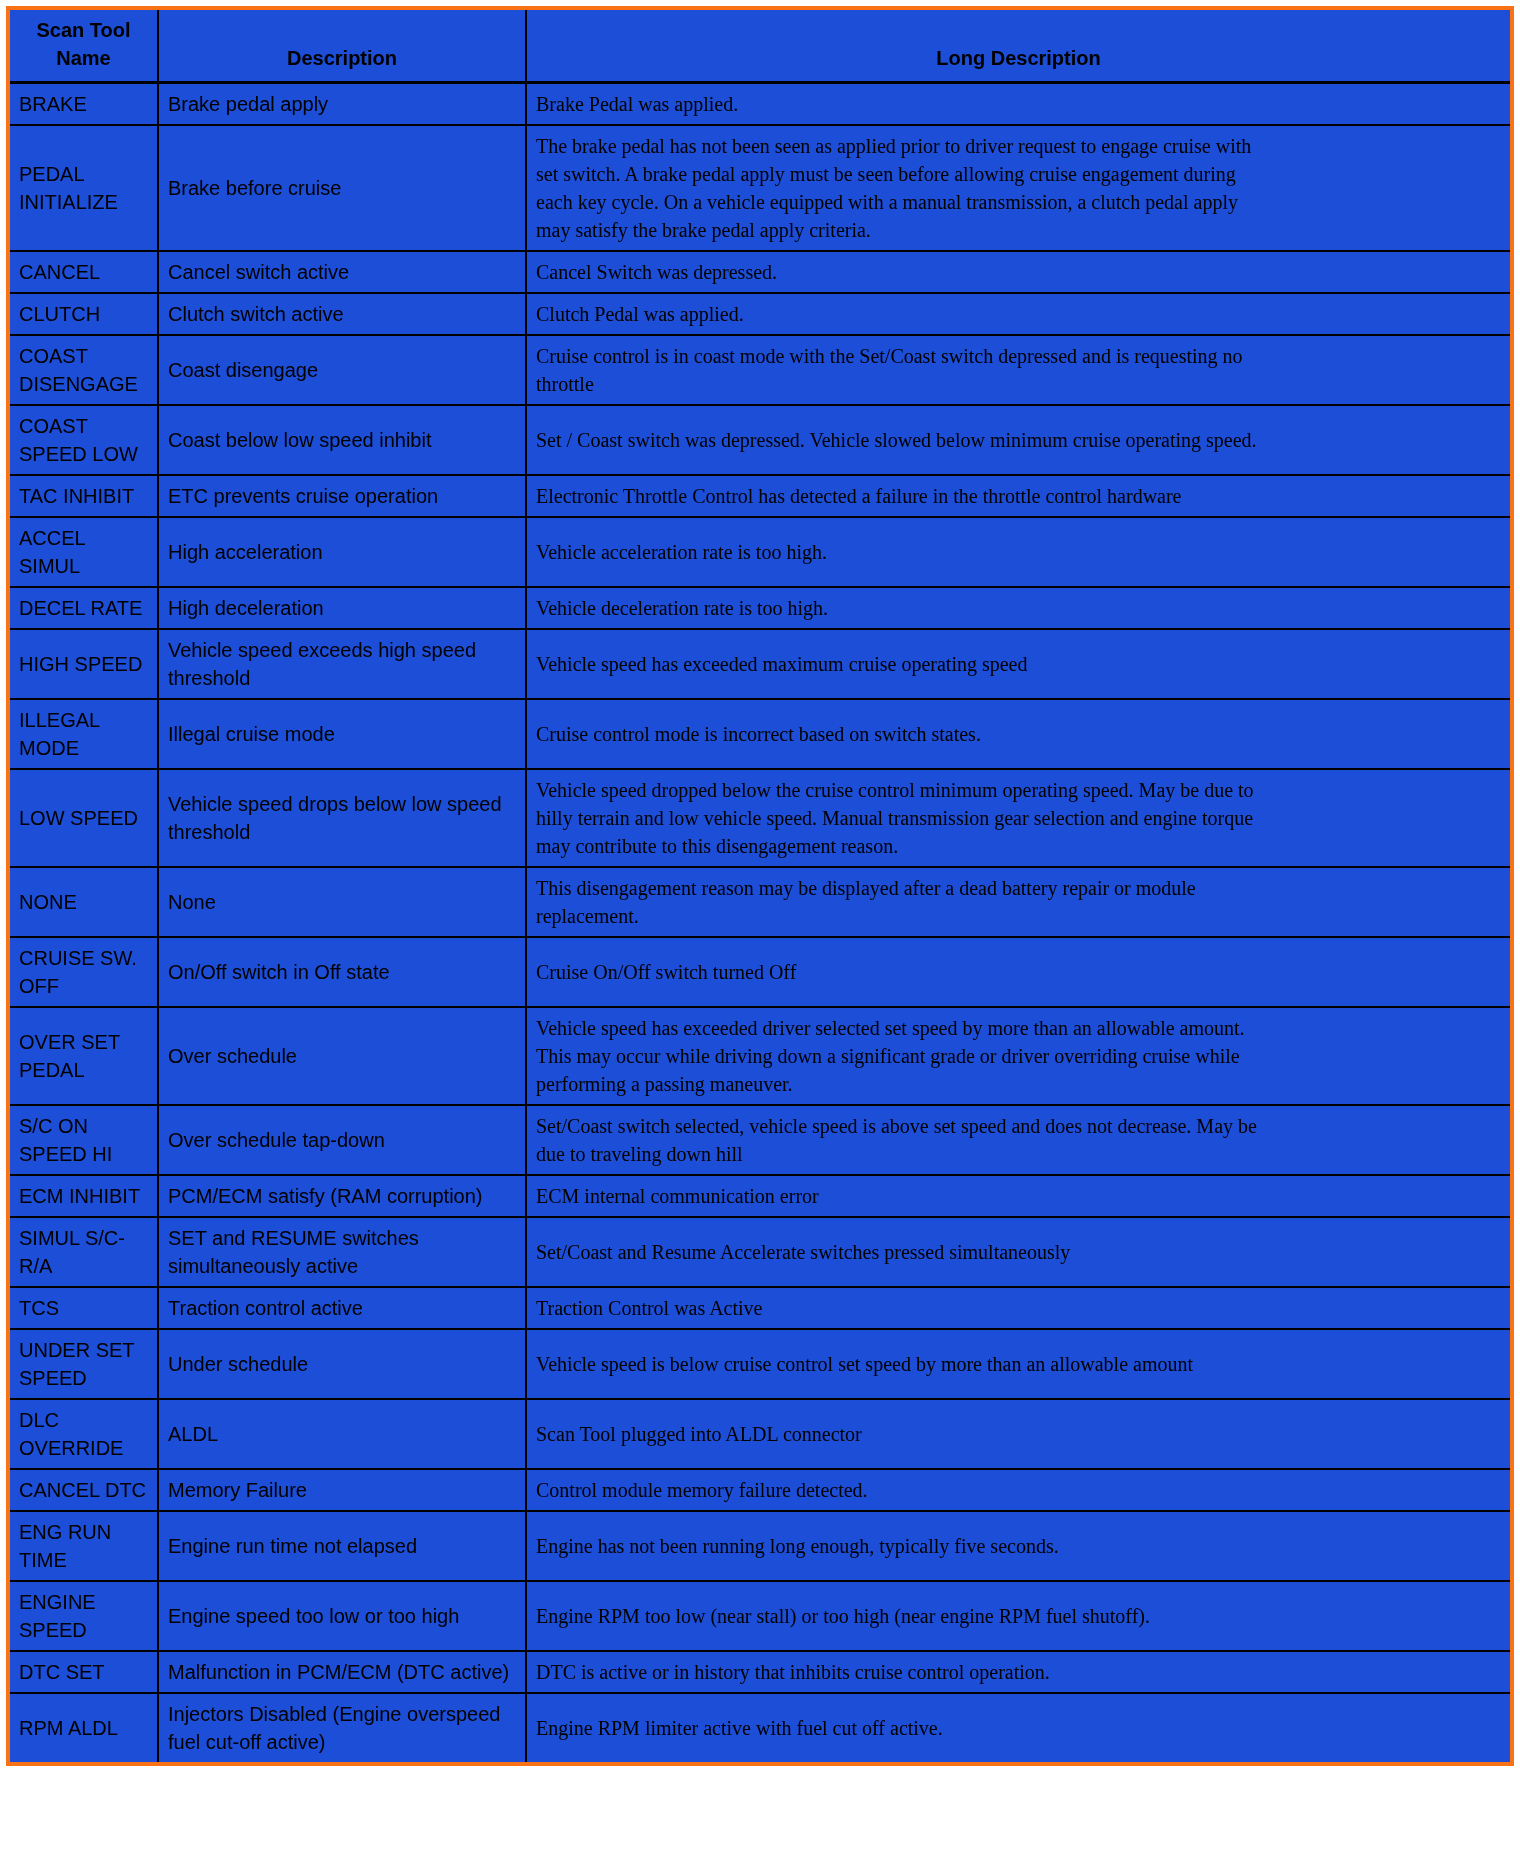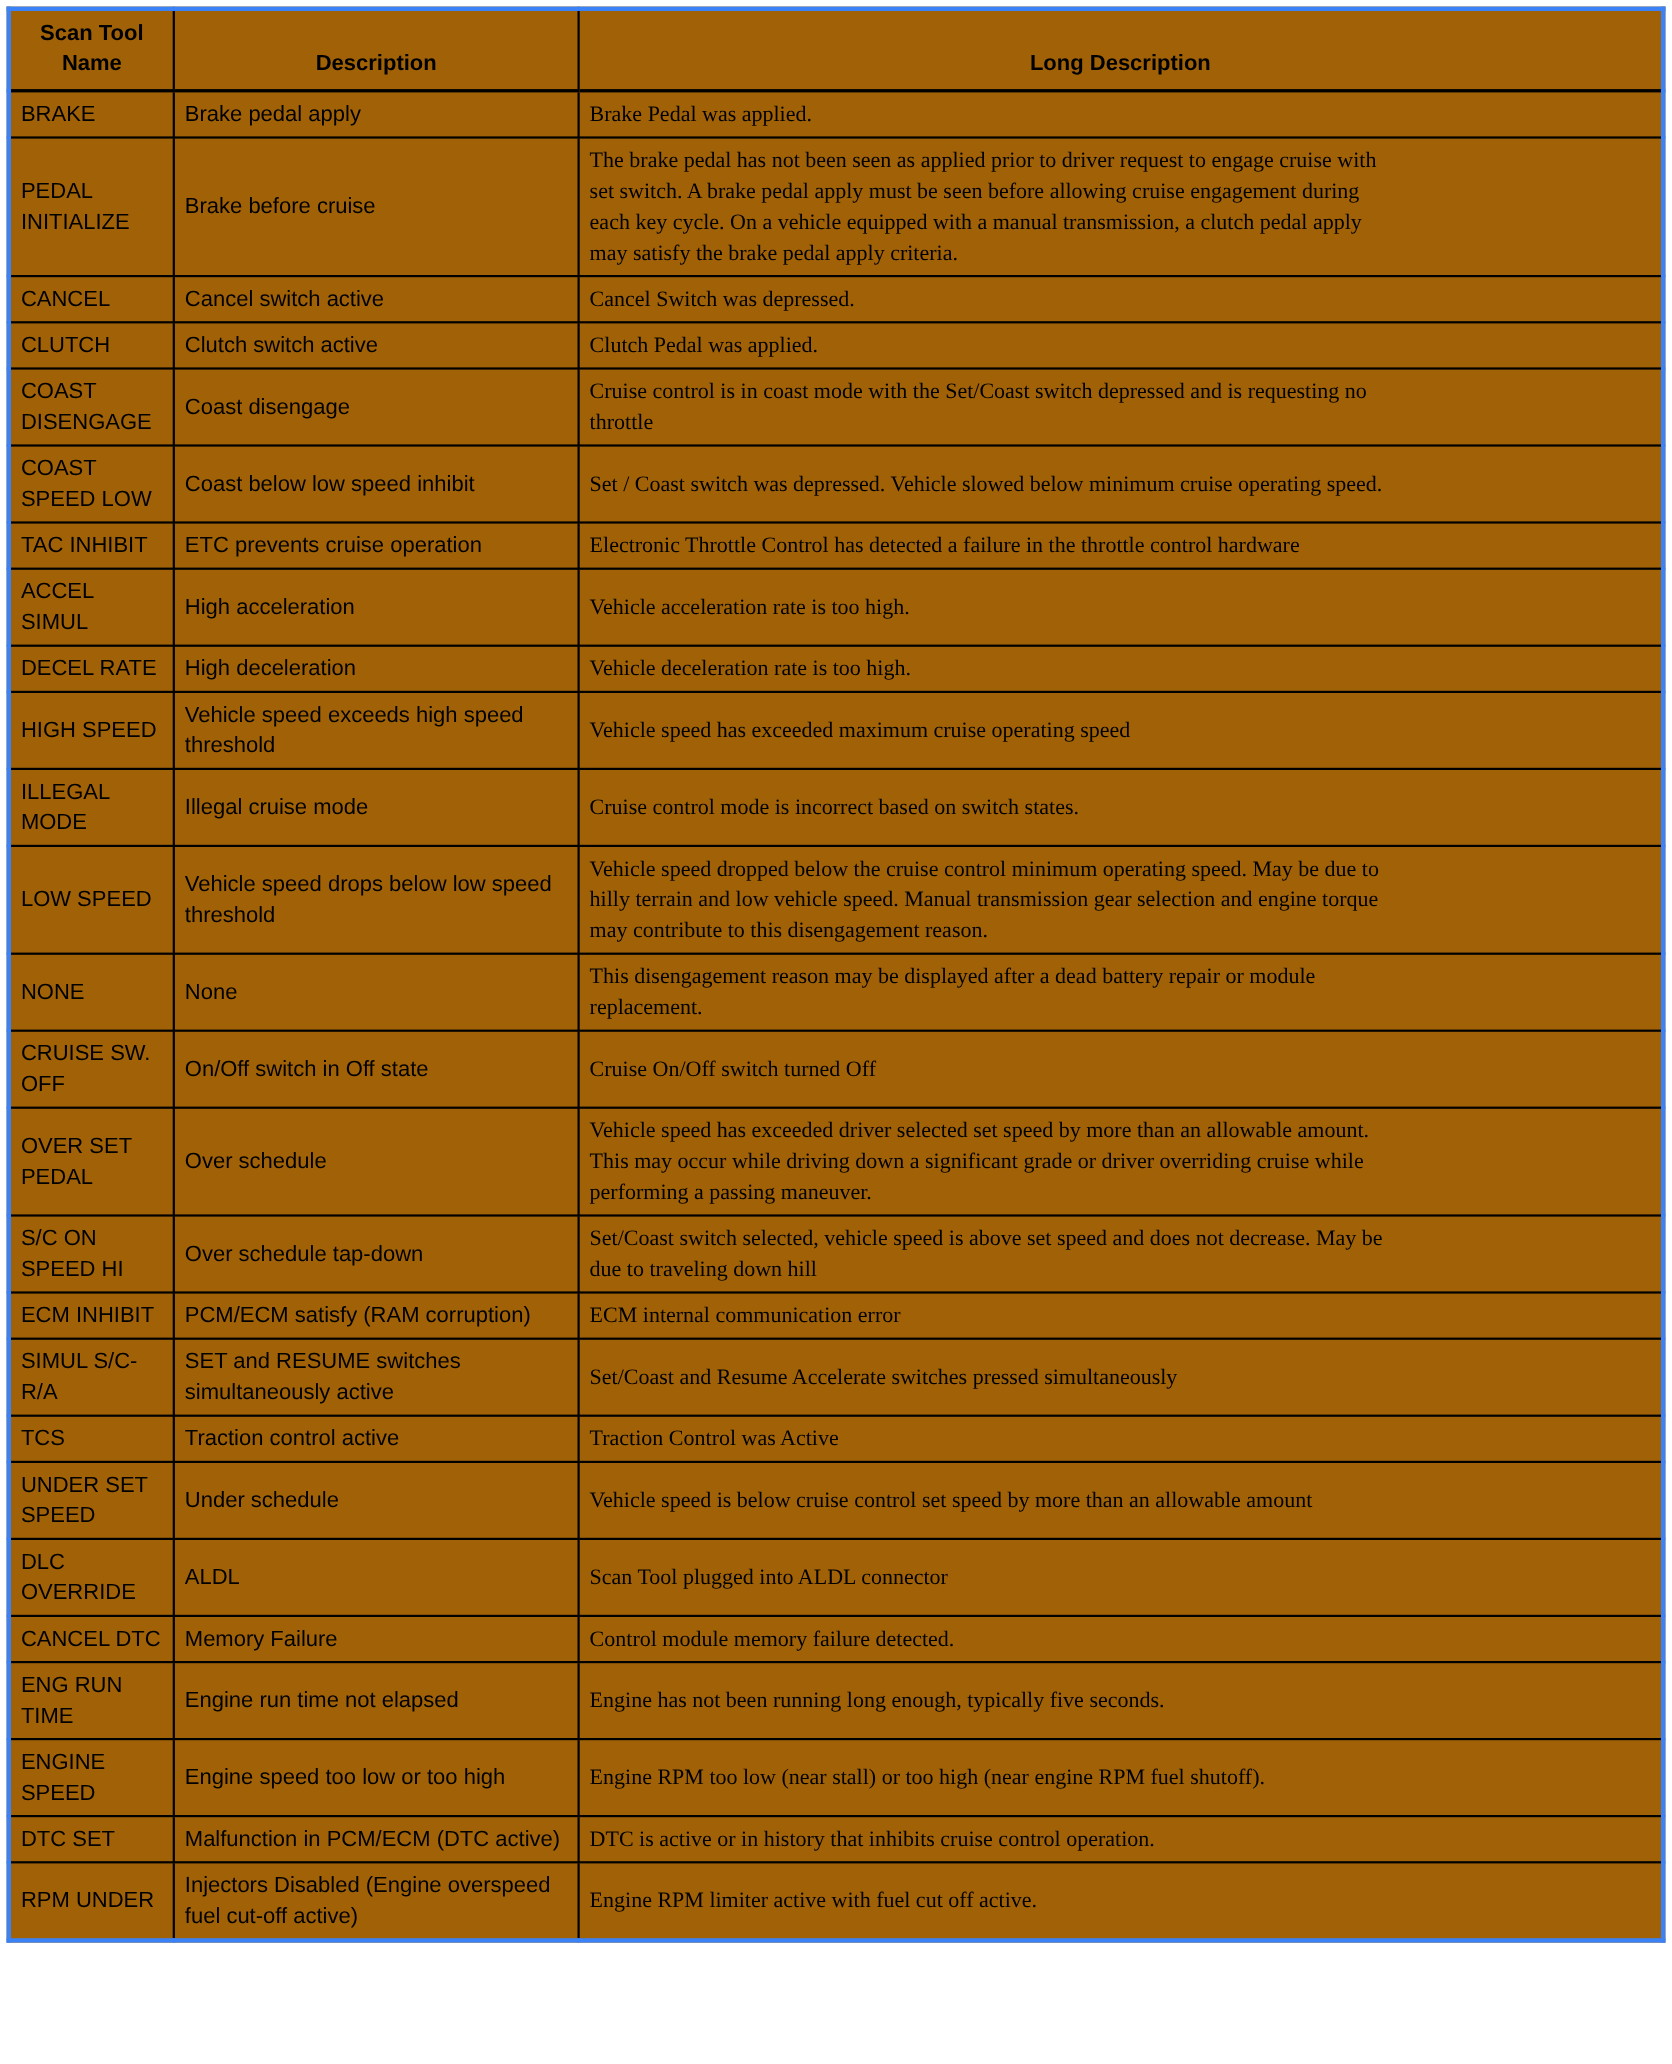--- a/index.html
+++ b/index.html
@@ -14,23 +14,23 @@
     font-family: "Liberation Sans", "DejaVu Sans", sans-serif;
     color: #000000;
   }
   .page {
     padding: 6px 6px;
     box-sizing: border-box;
   }
   table.scan-table {
     width: 100%;
     border-collapse: collapse;
-    border: 4px solid #3b82f6;
+    border: 4px solid #f97316;
     table-layout: fixed;
-    background: #a16207;
+    background: #1d4ed8;
   }
   .scan-table col.col-name { width: 150px; }
   .scan-table col.col-desc { width: 368px; }
   .scan-table col.col-long { width: auto; }
   .scan-table th,
   .scan-table td {
     border: 2px solid #000000;
     font-size: 20px;
     line-height: 28px;
     padding: 6px 9px;
@@ -345,21 +345,21 @@
           </td>
           <td>
             <div class="cell-text">Malfunction in PCM/ECM (DTC active)</div>
           </td>
           <td>
             <div class="cell-text long">DTC is active or in history that inhibits cruise control operation.</div>
           </td>
         </tr>
         <tr>
           <td>
-            <div class="cell-text name">RPM UNDER</div>
+            <div class="cell-text name">RPM ALDL</div>
           </td>
           <td>
             <div class="cell-text">Injectors Disabled (Engine overspeed fuel cut-off active)</div>
           </td>
           <td>
             <div class="cell-text long">Engine RPM limiter active with fuel cut off active.</div>
           </td>
         </tr>
       </tbody>
   </table>

